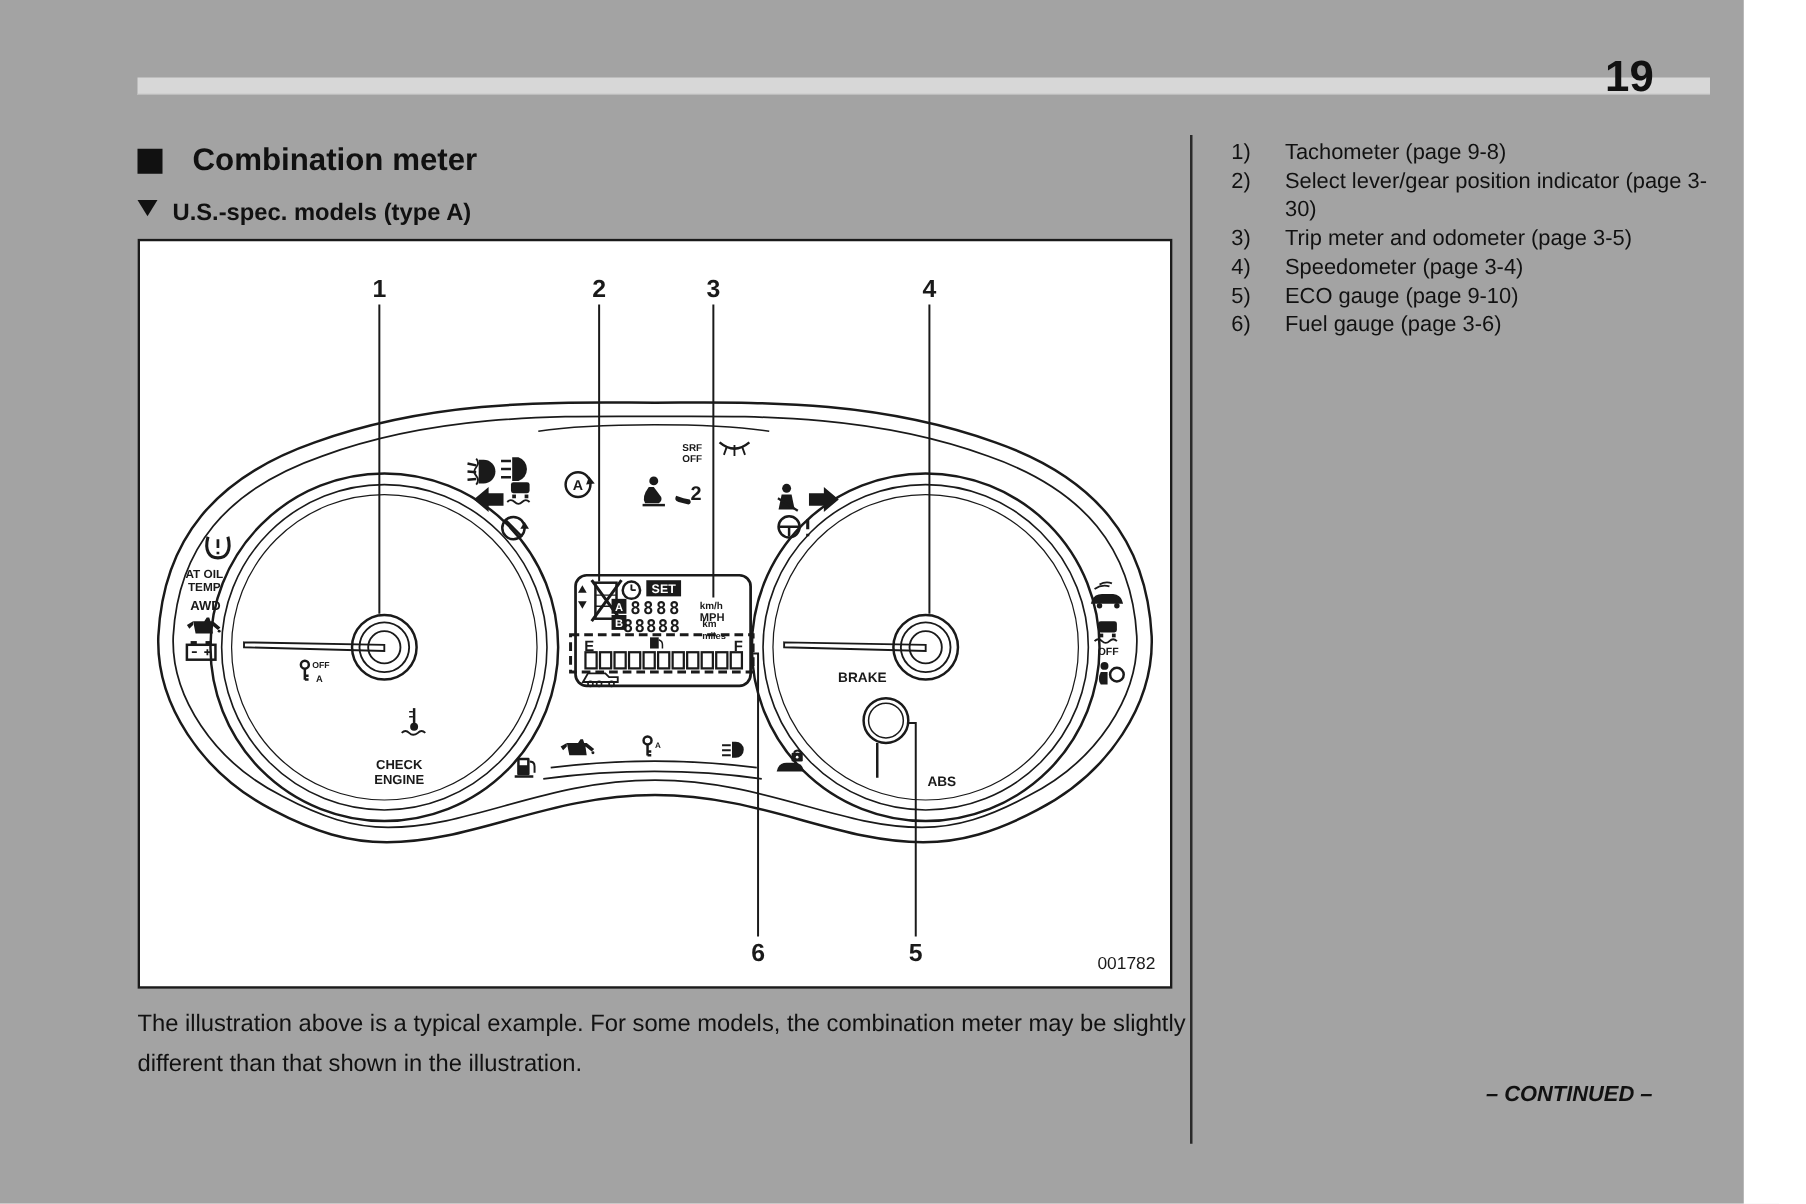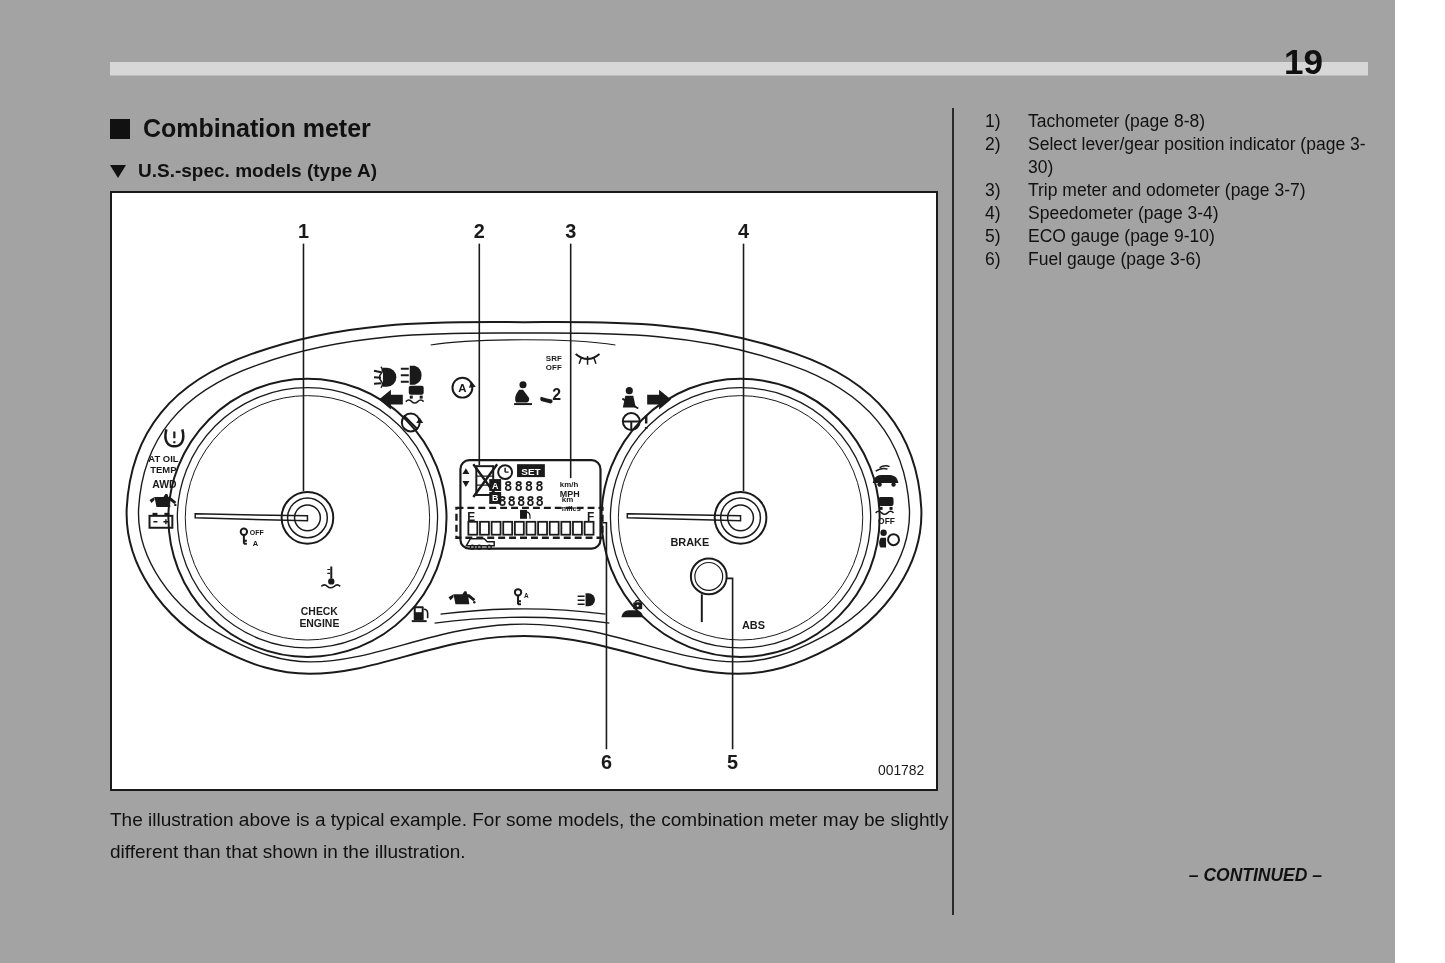--- a/index.html
+++ b/index.html
@@ -2,24 +2,24 @@
 <html><head>
 <meta charset="utf-8">
 <style>
   html,body{margin:0;padding:0;background:#fff;}
   .page{position:relative;width:1395px;height:963px;background:#a3a3a3;
         font-family:"Liberation Sans",sans-serif;color:#111;overflow:hidden;}
   .topbar{position:absolute;left:110px;top:62px;width:1258px;height:13px;
           background:#d7d7d7;border-bottom:1px solid #bdbdbd;}
   .pagenum{position:absolute;top:42px;right:72px;font-size:35px;font-weight:bold;
            letter-spacing:0;}
-  .h1{position:absolute;left:110px;top:114px;display:flex;align-items:center;gap:13px;
+  .h1{position:absolute;left:110px;top:114px;display:flex;align-items:center;gap:24px;
       font-size:25px;font-weight:bold;}
   .h1 .sq{width:20px;height:20px;background:#111;flex:none;}
-  .h2{position:absolute;left:110px;top:160px;display:flex;align-items:center;gap:12px;
+  .h2{position:absolute;left:110px;top:160px;display:flex;align-items:flex-start;gap:12px;
       font-size:19px;font-weight:bold;}
   .h2 .tri{width:0;height:0;border-left:8px solid transparent;border-right:8px solid transparent;
            border-top:13px solid #111;flex:none;}
   .figure{position:absolute;left:110px;top:191px;width:828px;height:600px;
           border:2px solid #1a1a1a;box-sizing:border-box;background:#fff;}
   .caption{position:absolute;left:110px;top:804px;width:840px;font-size:19px;line-height:32px;}
   .divider{position:absolute;left:952px;top:108px;width:2px;height:807px;background:#2a2a2a;}
   .legend{position:absolute;left:985px;top:110px;width:392px;font-size:17.5px;line-height:23px;}
   .legend-item{display:flex;}
   .legend-num{flex:0 0 43px;}
@@ -302,29 +302,29 @@
     </svg>
   </div>
 
   <div class="caption">The illustration above is a typical example. For some models, the combination meter may be slightly different than that shown in the illustration.</div>
 
   <div class="divider"></div>
 
   <div class="legend">
     <div class="legend-item">
       <span class="legend-num">1)</span>
-      <span class="legend-text">Tachometer (page 8-8)</span>
+      <span class="legend-text">Tachometer (page 9-8)</span>
     </div>
     <div class="legend-item">
       <span class="legend-num">2)</span>
       <span class="legend-text">Select lever/gear position indicator (page 3-30)</span>
     </div>
     <div class="legend-item">
       <span class="legend-num">3)</span>
-      <span class="legend-text">Trip meter and odometer (page 3-7)</span>
+      <span class="legend-text">Trip meter and odometer (page 3-5)</span>
     </div>
     <div class="legend-item">
       <span class="legend-num">4)</span>
       <span class="legend-text">Speedometer (page 3-4)</span>
     </div>
     <div class="legend-item">
       <span class="legend-num">5)</span>
       <span class="legend-text">ECO gauge (page 9-10)</span>
     </div>
     <div class="legend-item">

